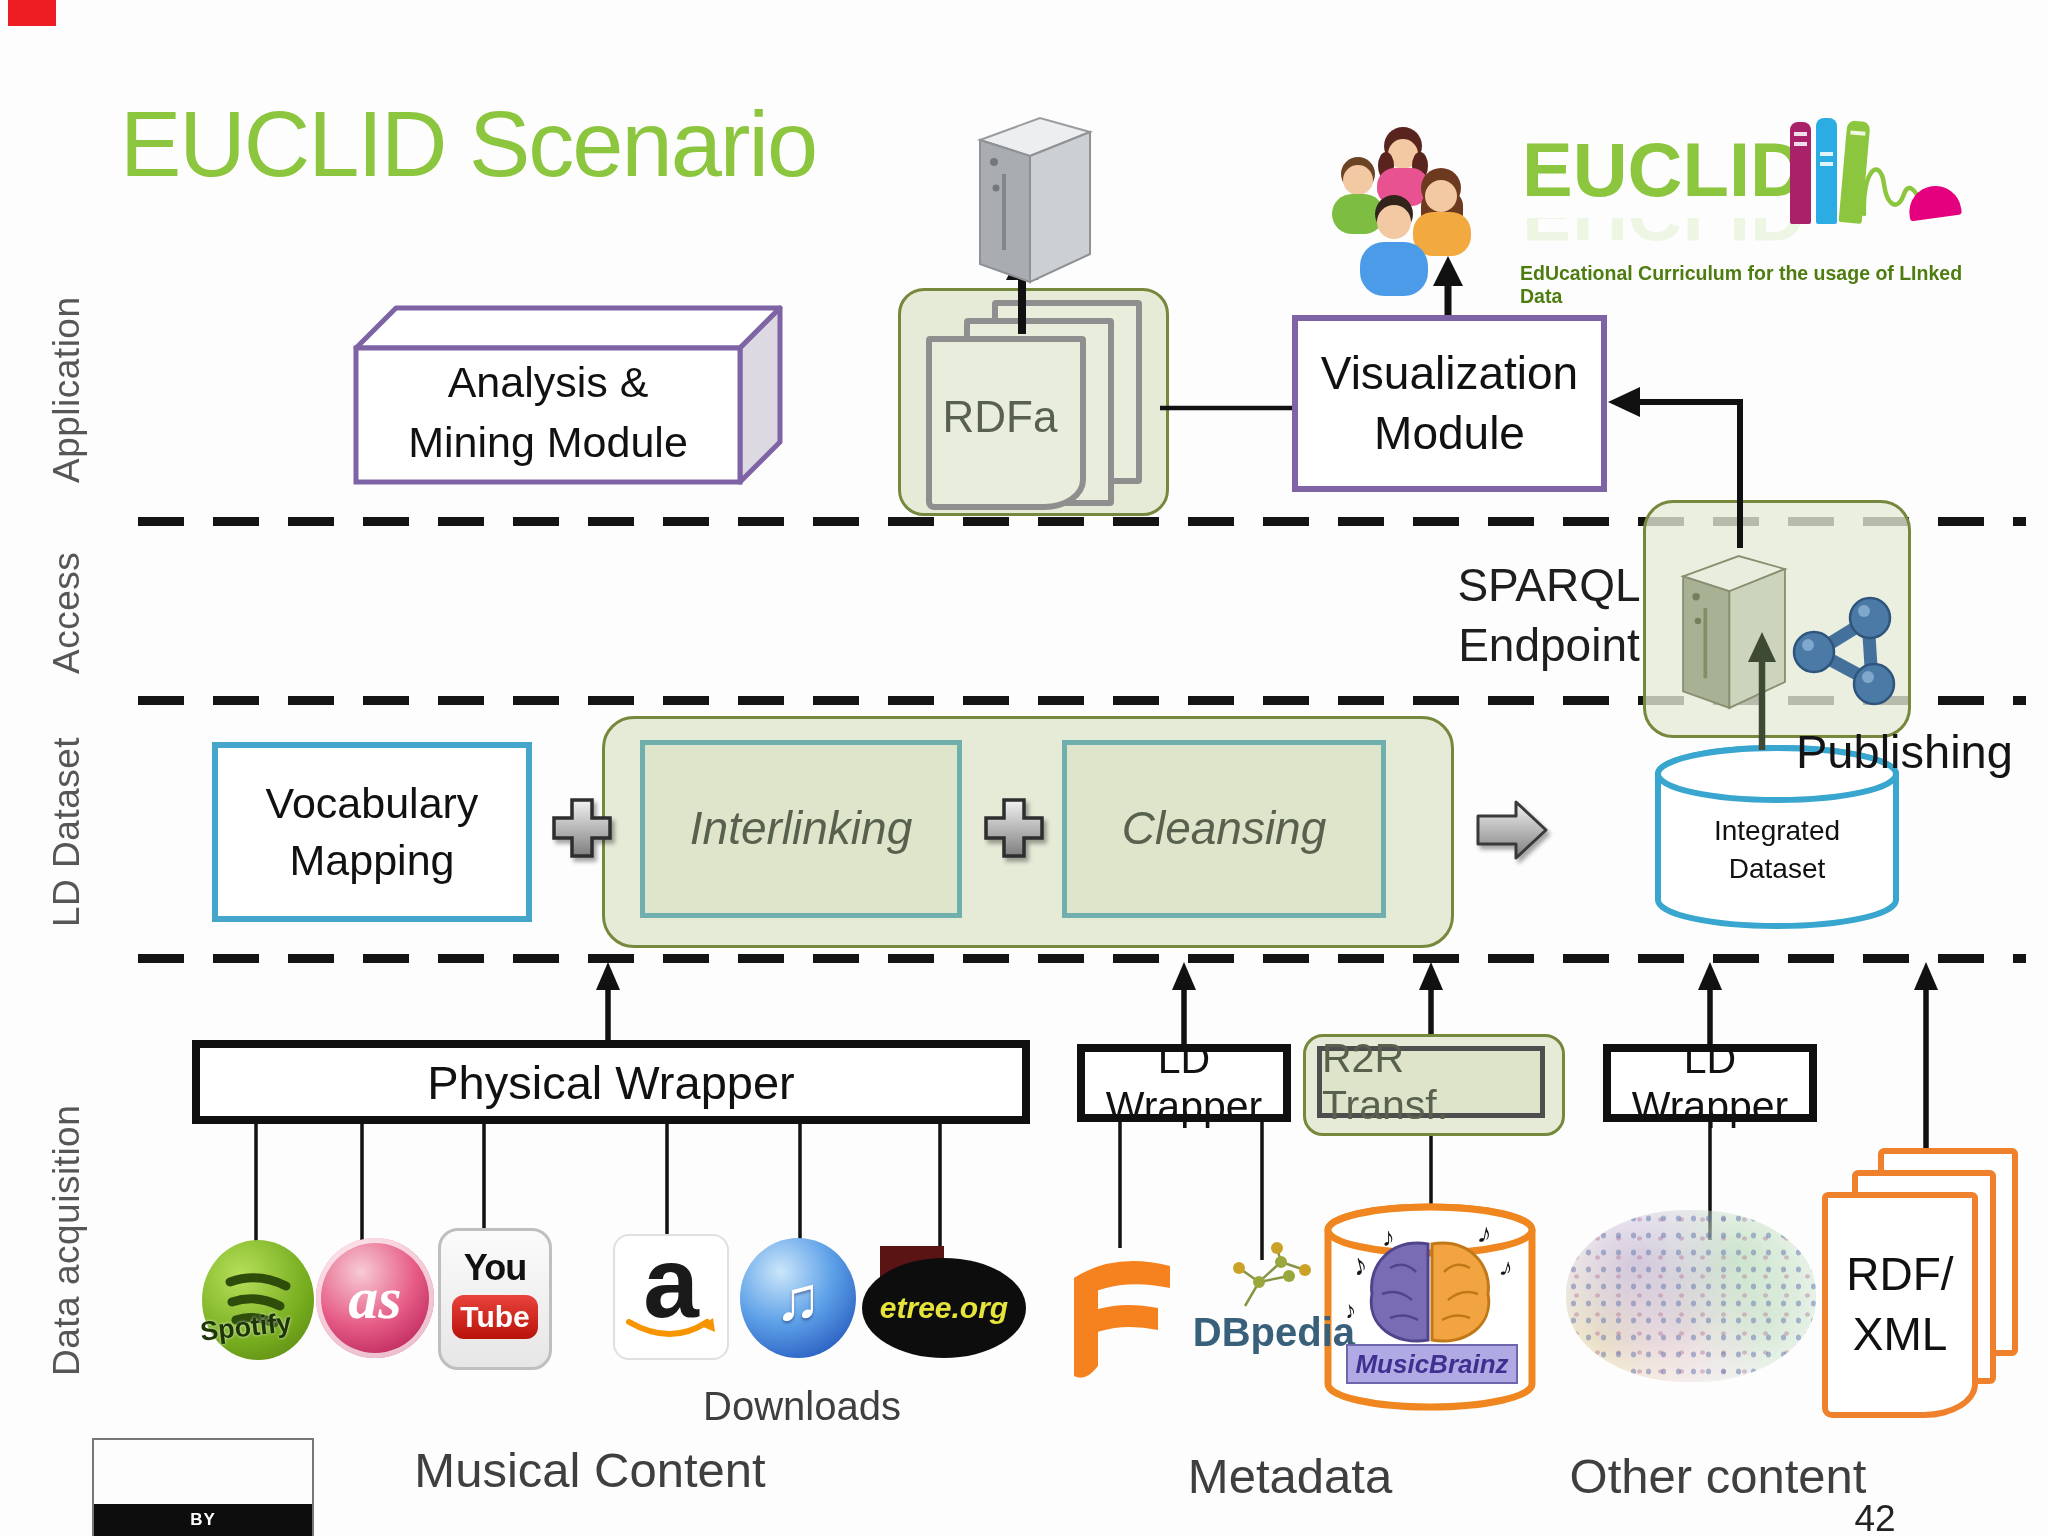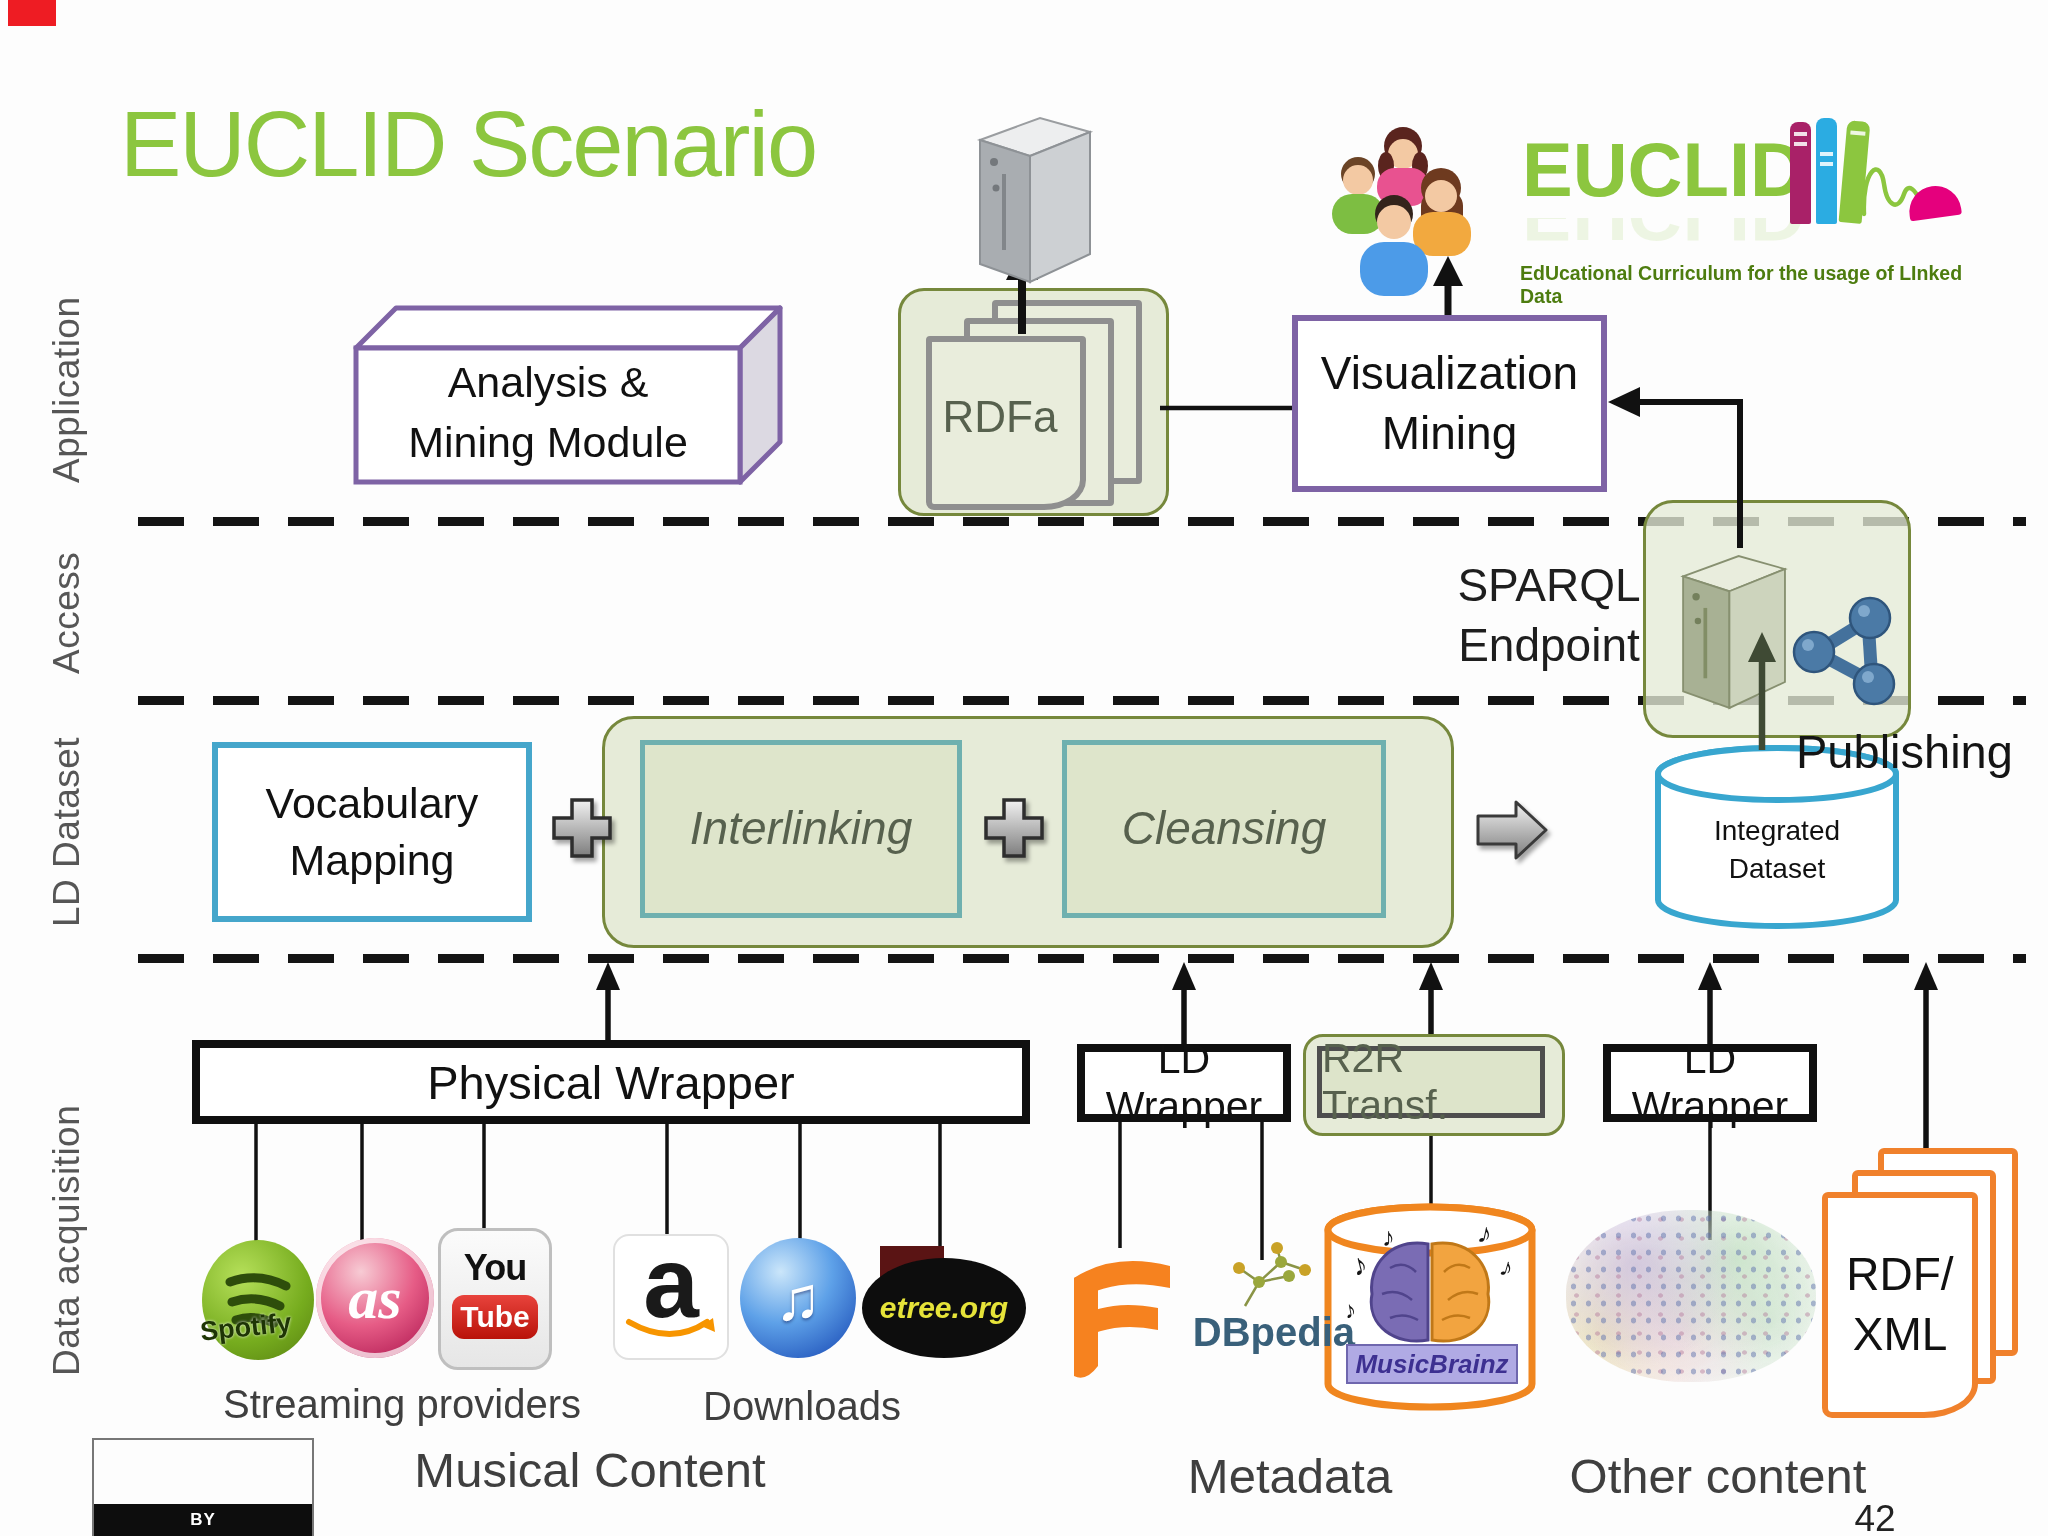--- a/index.html
+++ b/index.html
@@ -67,21 +67,21 @@
   </svg>
 
   <div class="greenwrap" style="left:898px;top:288px;width:265px;height:222px;border-radius:26px;"></div>
   <div class="sheet" style="left:992px;top:300px;width:138px;height:172px;"></div>
   <div class="sheet" style="left:964px;top:318px;width:138px;height:176px;"></div>
   <div class="sheet" style="left:926px;top:336px;width:148px;height:162px;border-radius:4px 4px 42px 8px / 4px 4px 30px 8px;"></div>
   <div class="abs" style="left:930px;top:392px;width:140px;text-align:center;font-size:44px;color:#57614E;z-index:10;">RDFa</div>
 
   <div class="wbox purple" style="left:1292px;top:315px;width:303px;height:165px;">
     <div class="t46">Visualization</div>
-    <div class="t46">Mining</div>
+    <div class="t46">Module</div>
   </div>
 
   <svg class="abs" style="left:1318px;top:108px;z-index:10;" width="160" height="200" viewBox="0 0 160 200">
     <circle cx="40" cy="66" r="17" fill="#6B4426"></circle>
       <circle cx="40" cy="72" r="15" fill="#F3C9A3"></circle>
     <rect x="14" y="86" width="52" height="40" rx="20" fill="#7DBE42"></rect>
     <circle cx="85" cy="38" r="19" fill="#5A241E"></circle>
       <circle cx="85" cy="46" r="15" fill="#F3C9A3"></circle>
     <ellipse cx="68" cy="58" rx="8" ry="14" fill="#5A241E"></ellipse>
       <ellipse cx="102" cy="58" rx="8" ry="14" fill="#5A241E"></ellipse>
@@ -310,21 +310,20 @@
 
   <div class="abs" style="left:1878px;top:1148px;width:128px;height:196px;background:#fff;border:6px solid #F0812C;border-radius:6px;z-index:8;"></div>
   <div class="abs" style="left:1852px;top:1170px;width:132px;height:202px;background:#fff;border:6px solid #F0812C;border-radius:6px;z-index:9;"></div>
   <div class="abs" style="left:1822px;top:1192px;width:144px;height:214px;background:#fff;border:6px solid #F0812C;
               border-radius:6px 6px 54px 10px / 6px 6px 34px 10px;z-index:10;
               display:flex;flex-direction:column;align-items:center;justify-content:center;">
     <div style="font-size:46px;color:#111;line-height:1.3;">RDF/</div>
     <div style="font-size:46px;color:#111;line-height:1.3;">XML</div>
   </div>
 
-  <div class="cap" style="left:212px;top:1382px;width:380px;font-size:40px;">Streaming providers</div>
   <div class="cap" style="left:672px;top:1384px;width:260px;font-size:40px;">Downloads</div>
   <div class="cap" style="left:1120px;top:1448px;width:340px;font-size:49px;">Metadata</div>
   <div class="cap" style="left:330px;top:1442px;width:520px;font-size:49px;">Musical Content</div>
   <div class="cap" style="left:1528px;top:1448px;width:380px;font-size:49px;">Other content</div>
   <div class="cap" style="left:1830px;top:1498px;width:90px;font-size:37px;color:#222;">42</div>
 
   <div class="abs" style="left:92px;top:1438px;width:218px;height:96px;z-index:10;border:2px solid #777;">
     <div style="position:absolute;left:0;bottom:0;width:100%;height:32px;background:#0d0d0d;
                 display:flex;align-items:center;justify-content:center;">
       <span style="color:#fff;font-size:17px;font-weight:bold;letter-spacing:1px;">BY</span>

